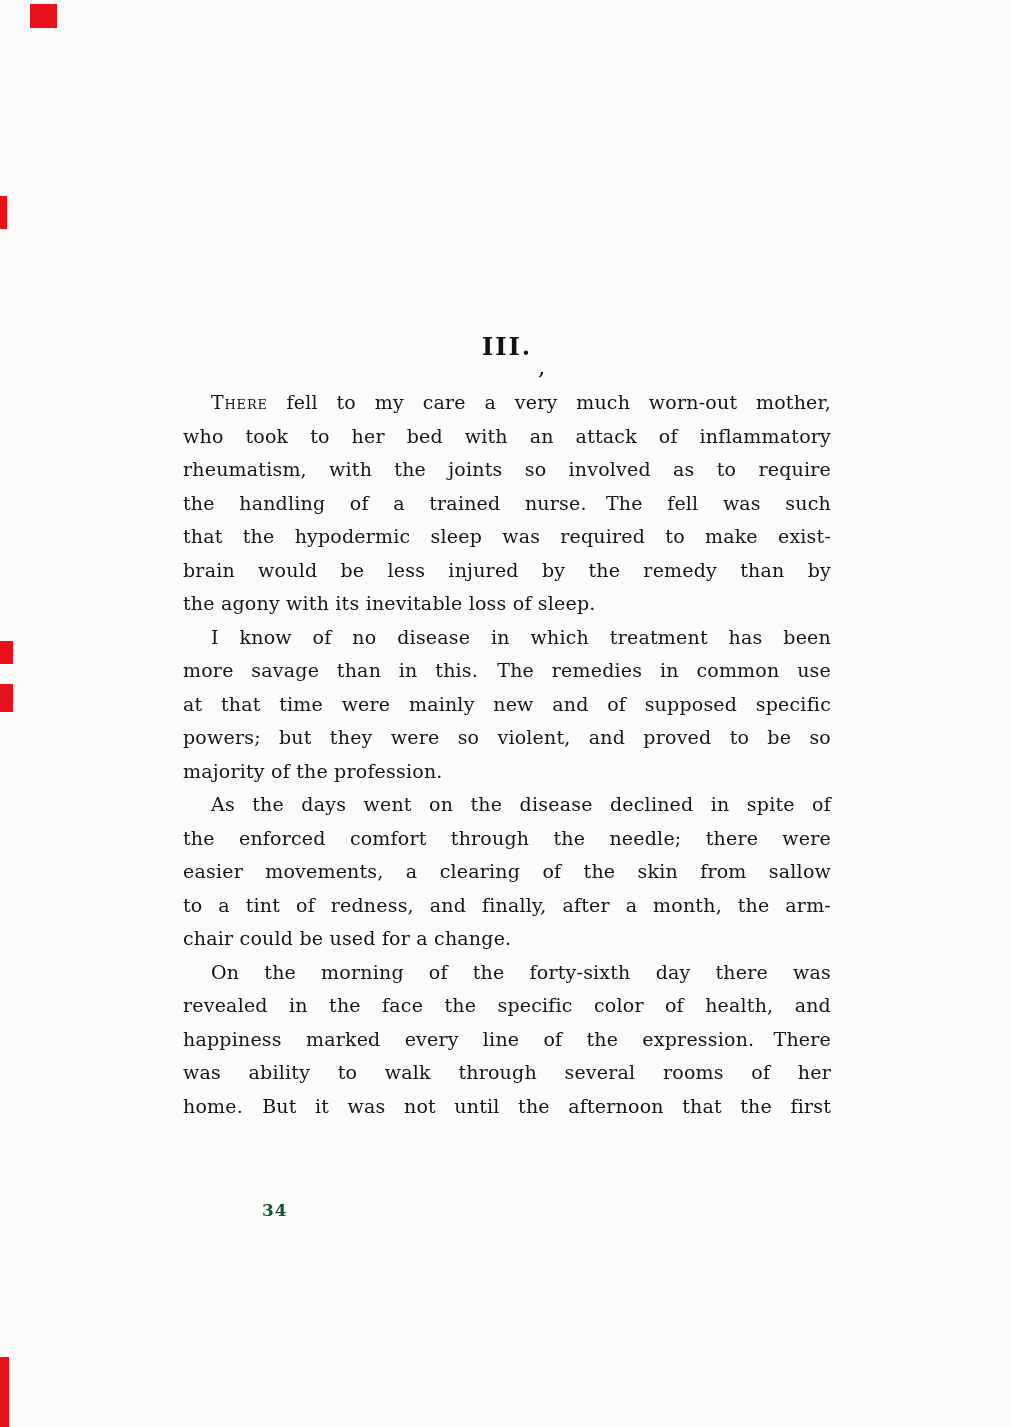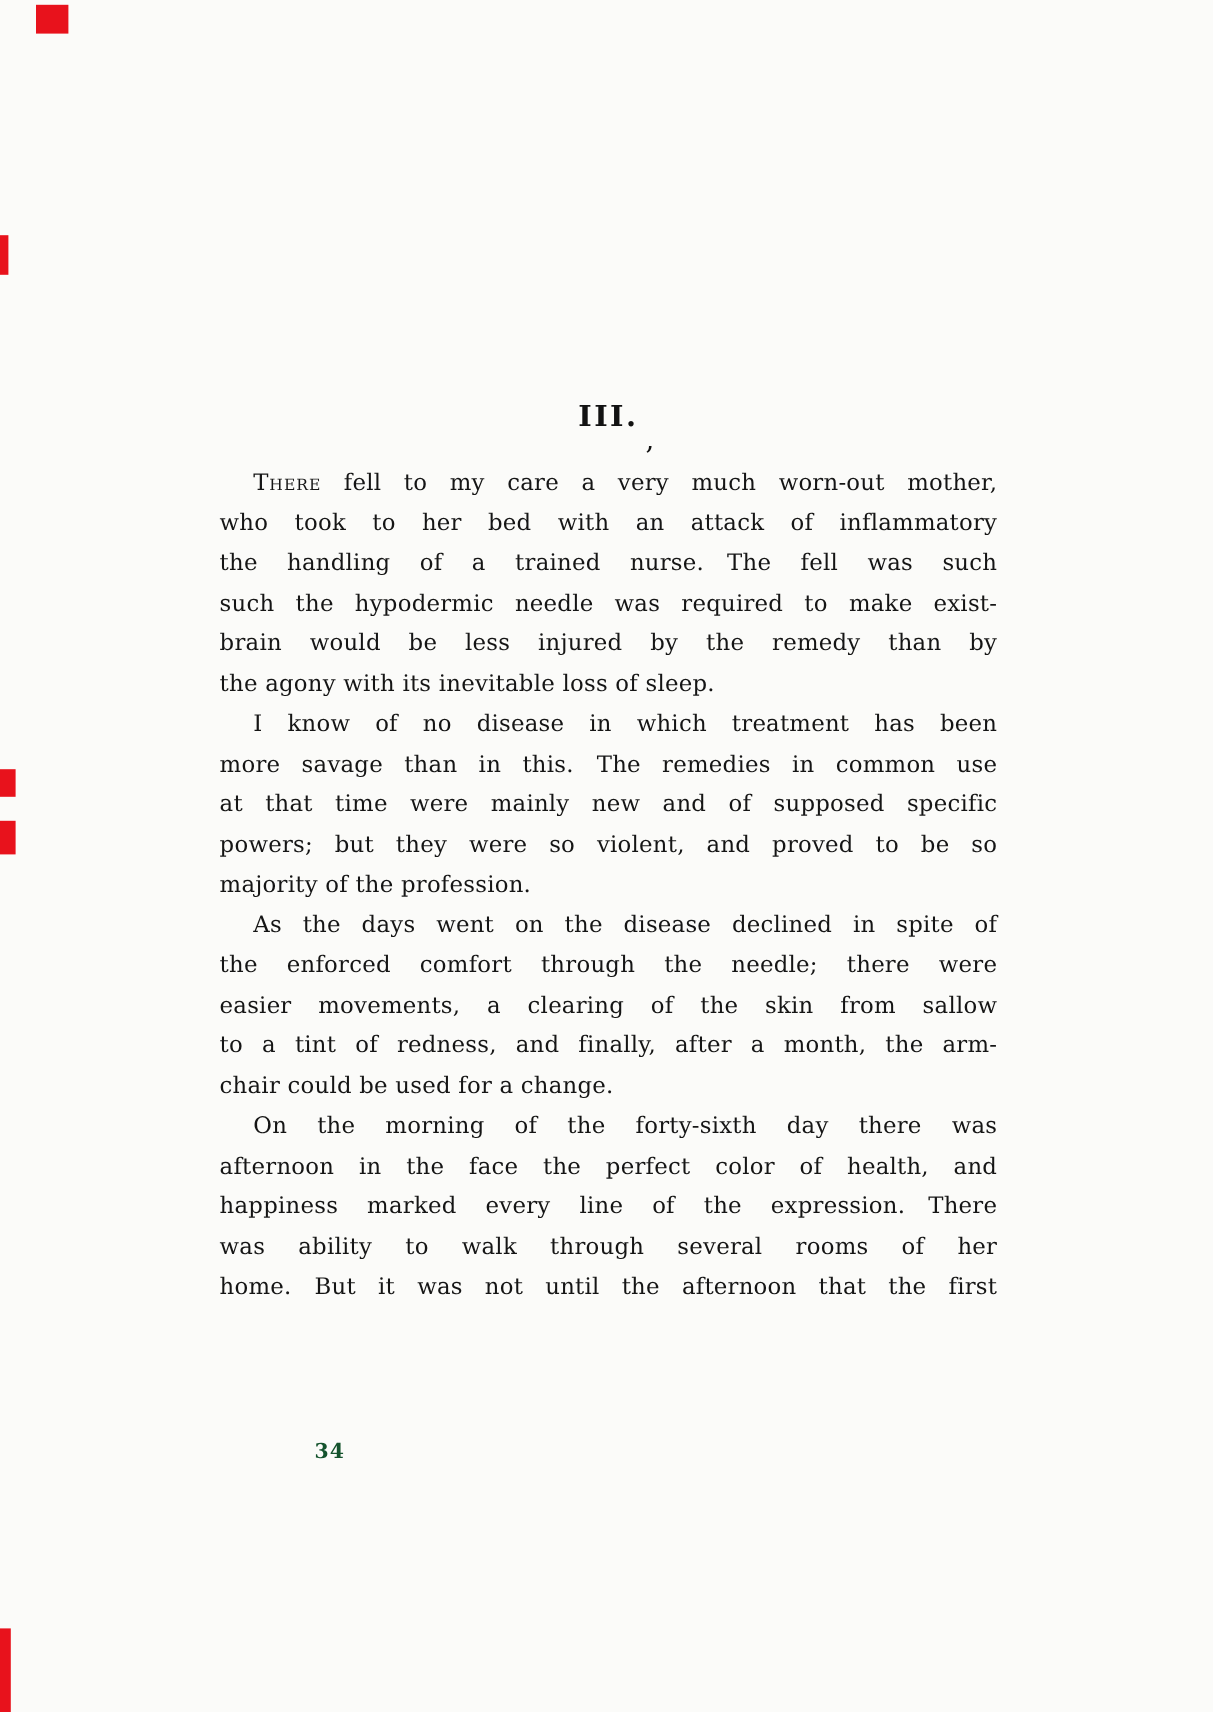--- a/index.html
+++ b/index.html
@@ -48,22 +48,23 @@
 <div class="page">
 
   <div class="heading">III.</div>
   <div class="stray">,</div>
 
   <div class="textblock">
 
     <div class="para">
       <div class="line indent"><span class="lead">There</span><span> fell to my care a very much worn-out mother,</span></div>
       <div class="line">who took to her bed with an attack of inflammatory</div>
+      <div class="line">rheumatism, with the joints so involved as to require</div>
       <div class="line">the handling of a trained nurse. The fell was such</div>
-      <div class="line">such the hypodermic needle was required to make exist-</div>
+      <div class="line">that the hypodermic sleep was required to make exist-</div>
       <div class="line">brain would be less injured by the remedy than by</div>
       <div class="line last">the agony with its inevitable loss of sleep.</div>
     </div>
 
     <div class="para">
       <div class="line indent">I know of no disease in which treatment has been</div>
       <div class="line">more savage than in this. The remedies in common use</div>
       <div class="line">at that time were mainly new and of supposed specific</div>
       <div class="line">powers; but they were so violent, and proved to be so</div>
       <div class="line last">majority of the profession.</div>
@@ -72,21 +73,21 @@
     <div class="para">
       <div class="line indent">As the days went on the disease declined in spite of</div>
       <div class="line">the enforced comfort through the needle; there were</div>
       <div class="line">easier movements, a clearing of the skin from sallow</div>
       <div class="line">to a tint of redness, and finally, after a month, the arm-</div>
       <div class="line last">chair could be used for a change.</div>
     </div>
 
     <div class="para">
       <div class="line indent">On the morning of the forty-sixth day there was</div>
-      <div class="line">afternoon in the face the perfect color of health, and</div>
+      <div class="line">revealed in the face the specific color of health, and</div>
       <div class="line">happiness marked every line of the expression. There</div>
       <div class="line">was ability to walk through several rooms of her</div>
       <div class="line">home. But it was not until the afternoon that the first</div>
     </div>
 
   </div>
 
   <div class="pagenum">34</div>
 
   <div class="scan-mark m1" style="background: rgb(232, 18, 28);"></div>

